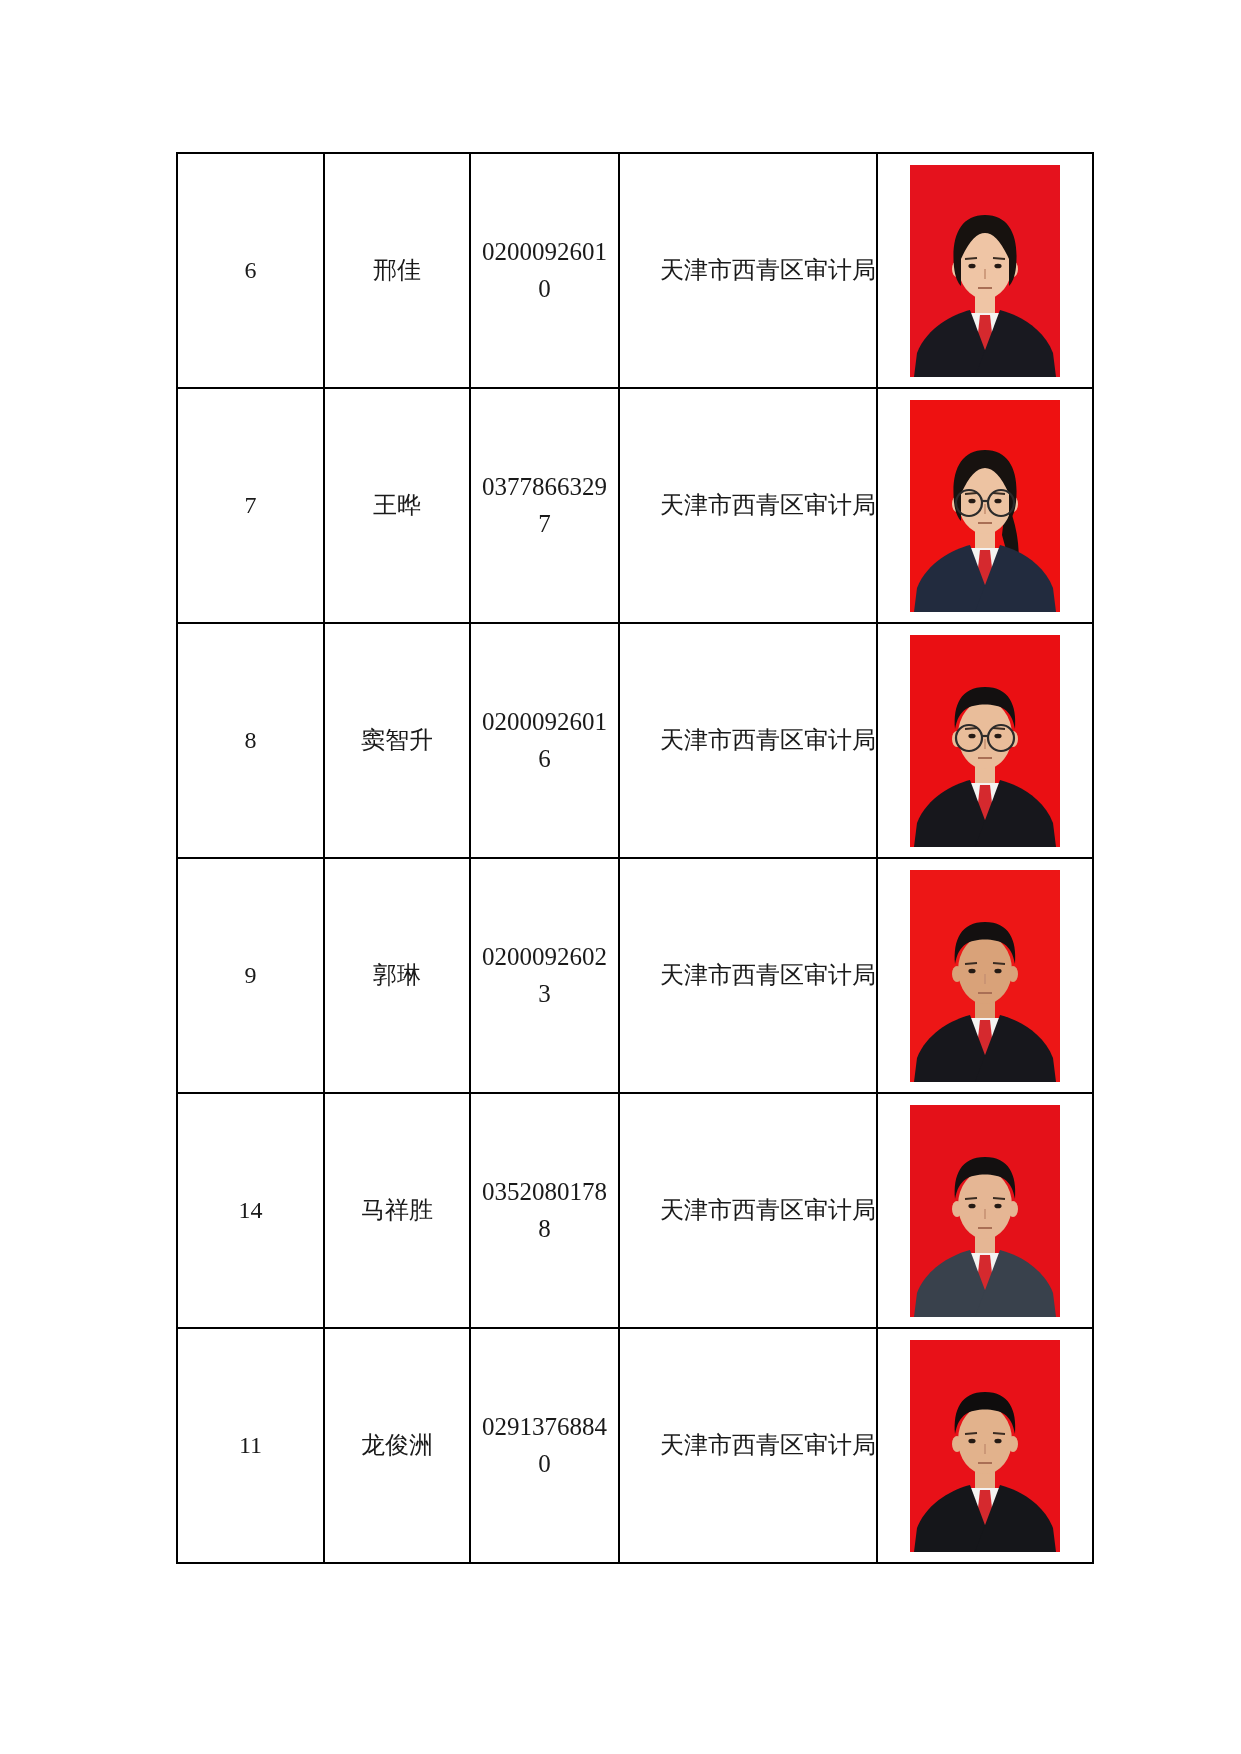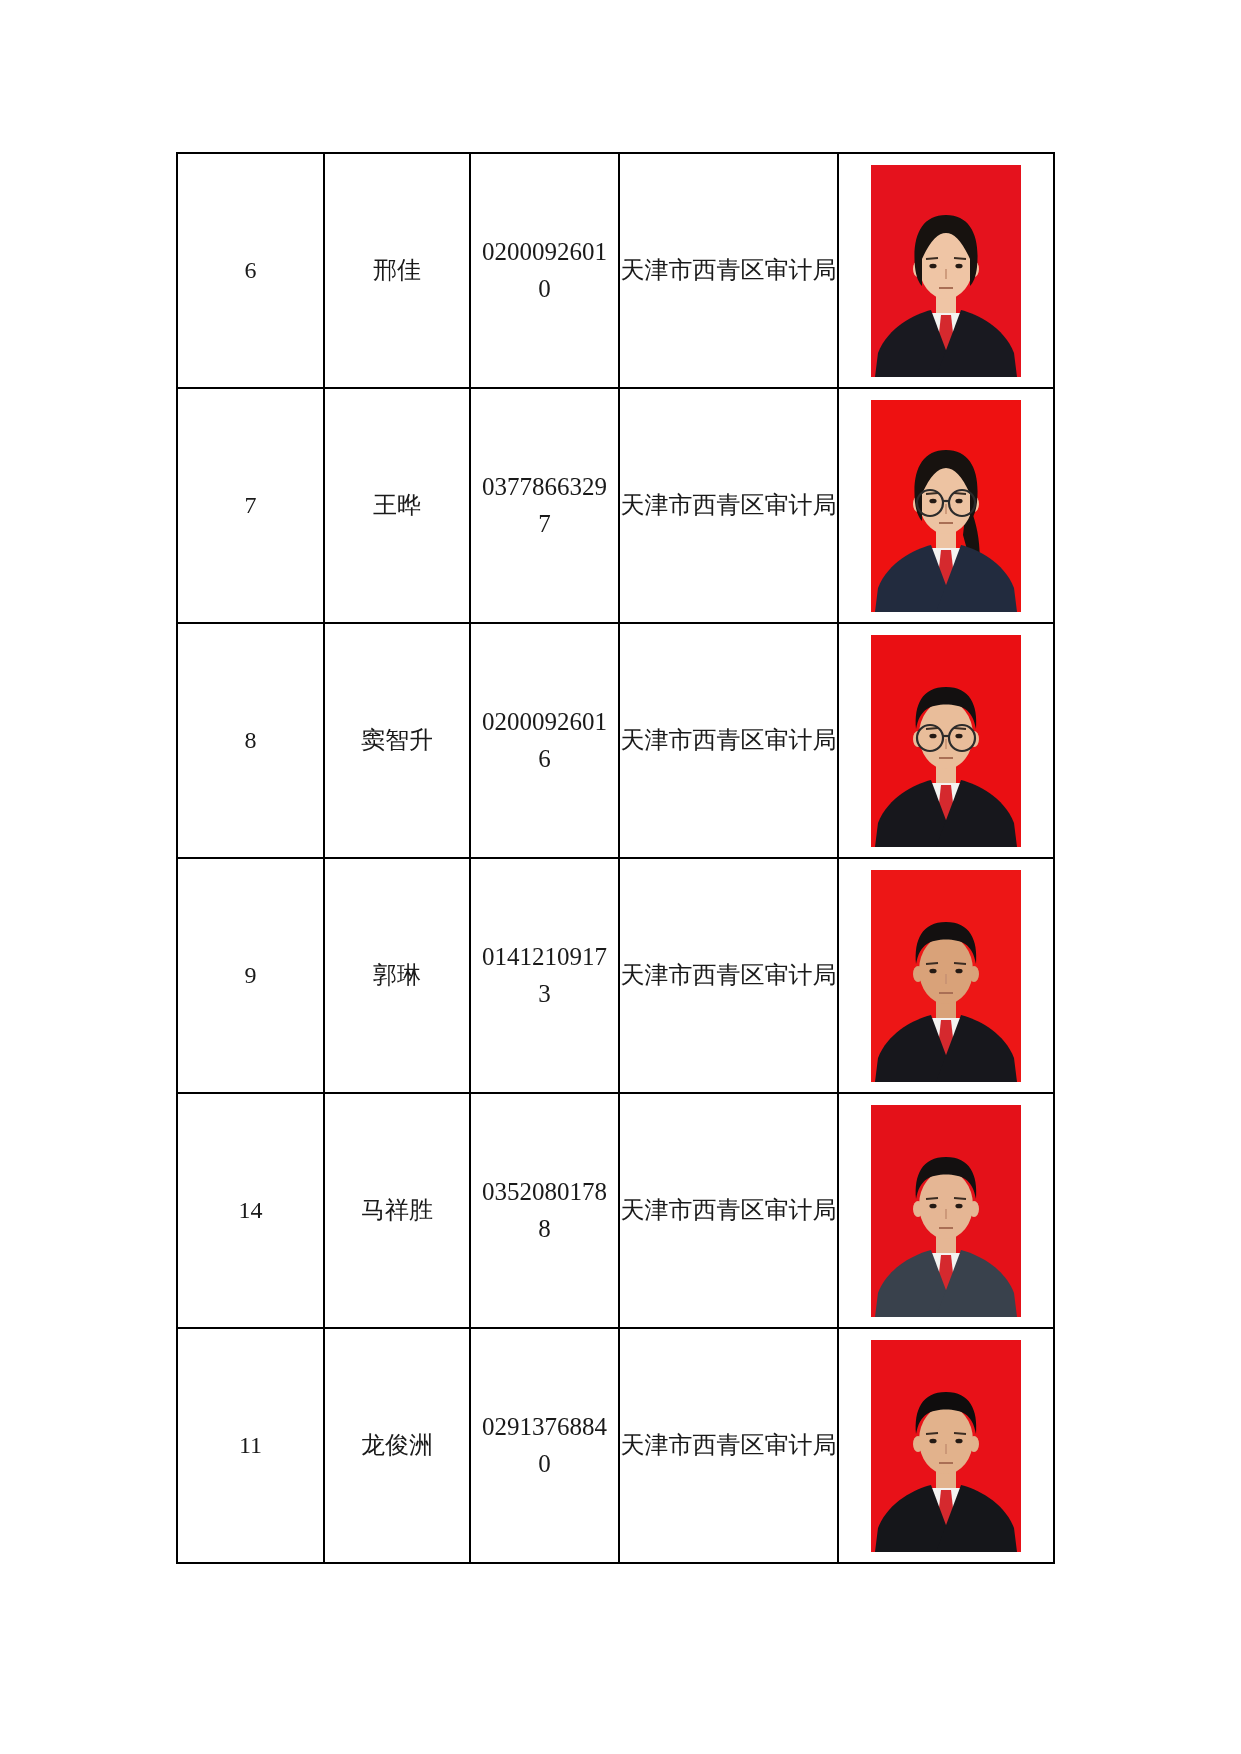--- a/index.html
+++ b/index.html
@@ -18,21 +18,21 @@
   td.c-index{width:145px;}
   td.c-name{width:144px;margin-top:40px;}
   td.c-id{width:147px;}
   td.c-org{width:217px;}
   td.c-photo{width:214px;}
   tr.person-row{height:235px;}
   .id-num{
     display:inline-block;width:calc(10ch + 1px);font-size:25px;line-height:1.45;
     word-break:break-all;text-align:center;
   }
-  .org-text{display:inline-block;font-size:24px;letter-spacing:0px;white-space:nowrap;}
+  .org-text{display:inline-block;font-size:24px;letter-spacing:0px;white-space:nowrap;margin-left:40px;}
   .photo-frame{
     width:150px;height:212px;margin:0 auto;position:relative;
   }
   .photo-frame svg{display:block;}
 </style>
 </head>
 <body>
 
 <div class="doc-page">
   <table class="roster">
@@ -162,21 +162,21 @@
     </td>
   </tr>
         <tr class="person-row">
     <td class="c-index">
       <span>9</span>
     </td>
     <td class="c-name">
       <span>郭琳</span>
     </td>
     <td class="c-id">
-      <span class="id-num">01412109173</span>
+      <span class="id-num">02000926023</span>
     </td>
     <td class="c-org">
       <span class="org-text">天津市西青区审计局</span>
     </td>
     <td class="c-photo">
       <div class="photo-frame">
   <svg width="150" height="212" viewBox="0 0 150 212" xmlns="http://www.w3.org/2000/svg" role="img">
     <rect x="0" y="0" width="150" height="212" fill="#ed1616"></rect>
 
     <rect x="65" y="122" width="20" height="34" rx="7" fill="#d9a279"></rect>

